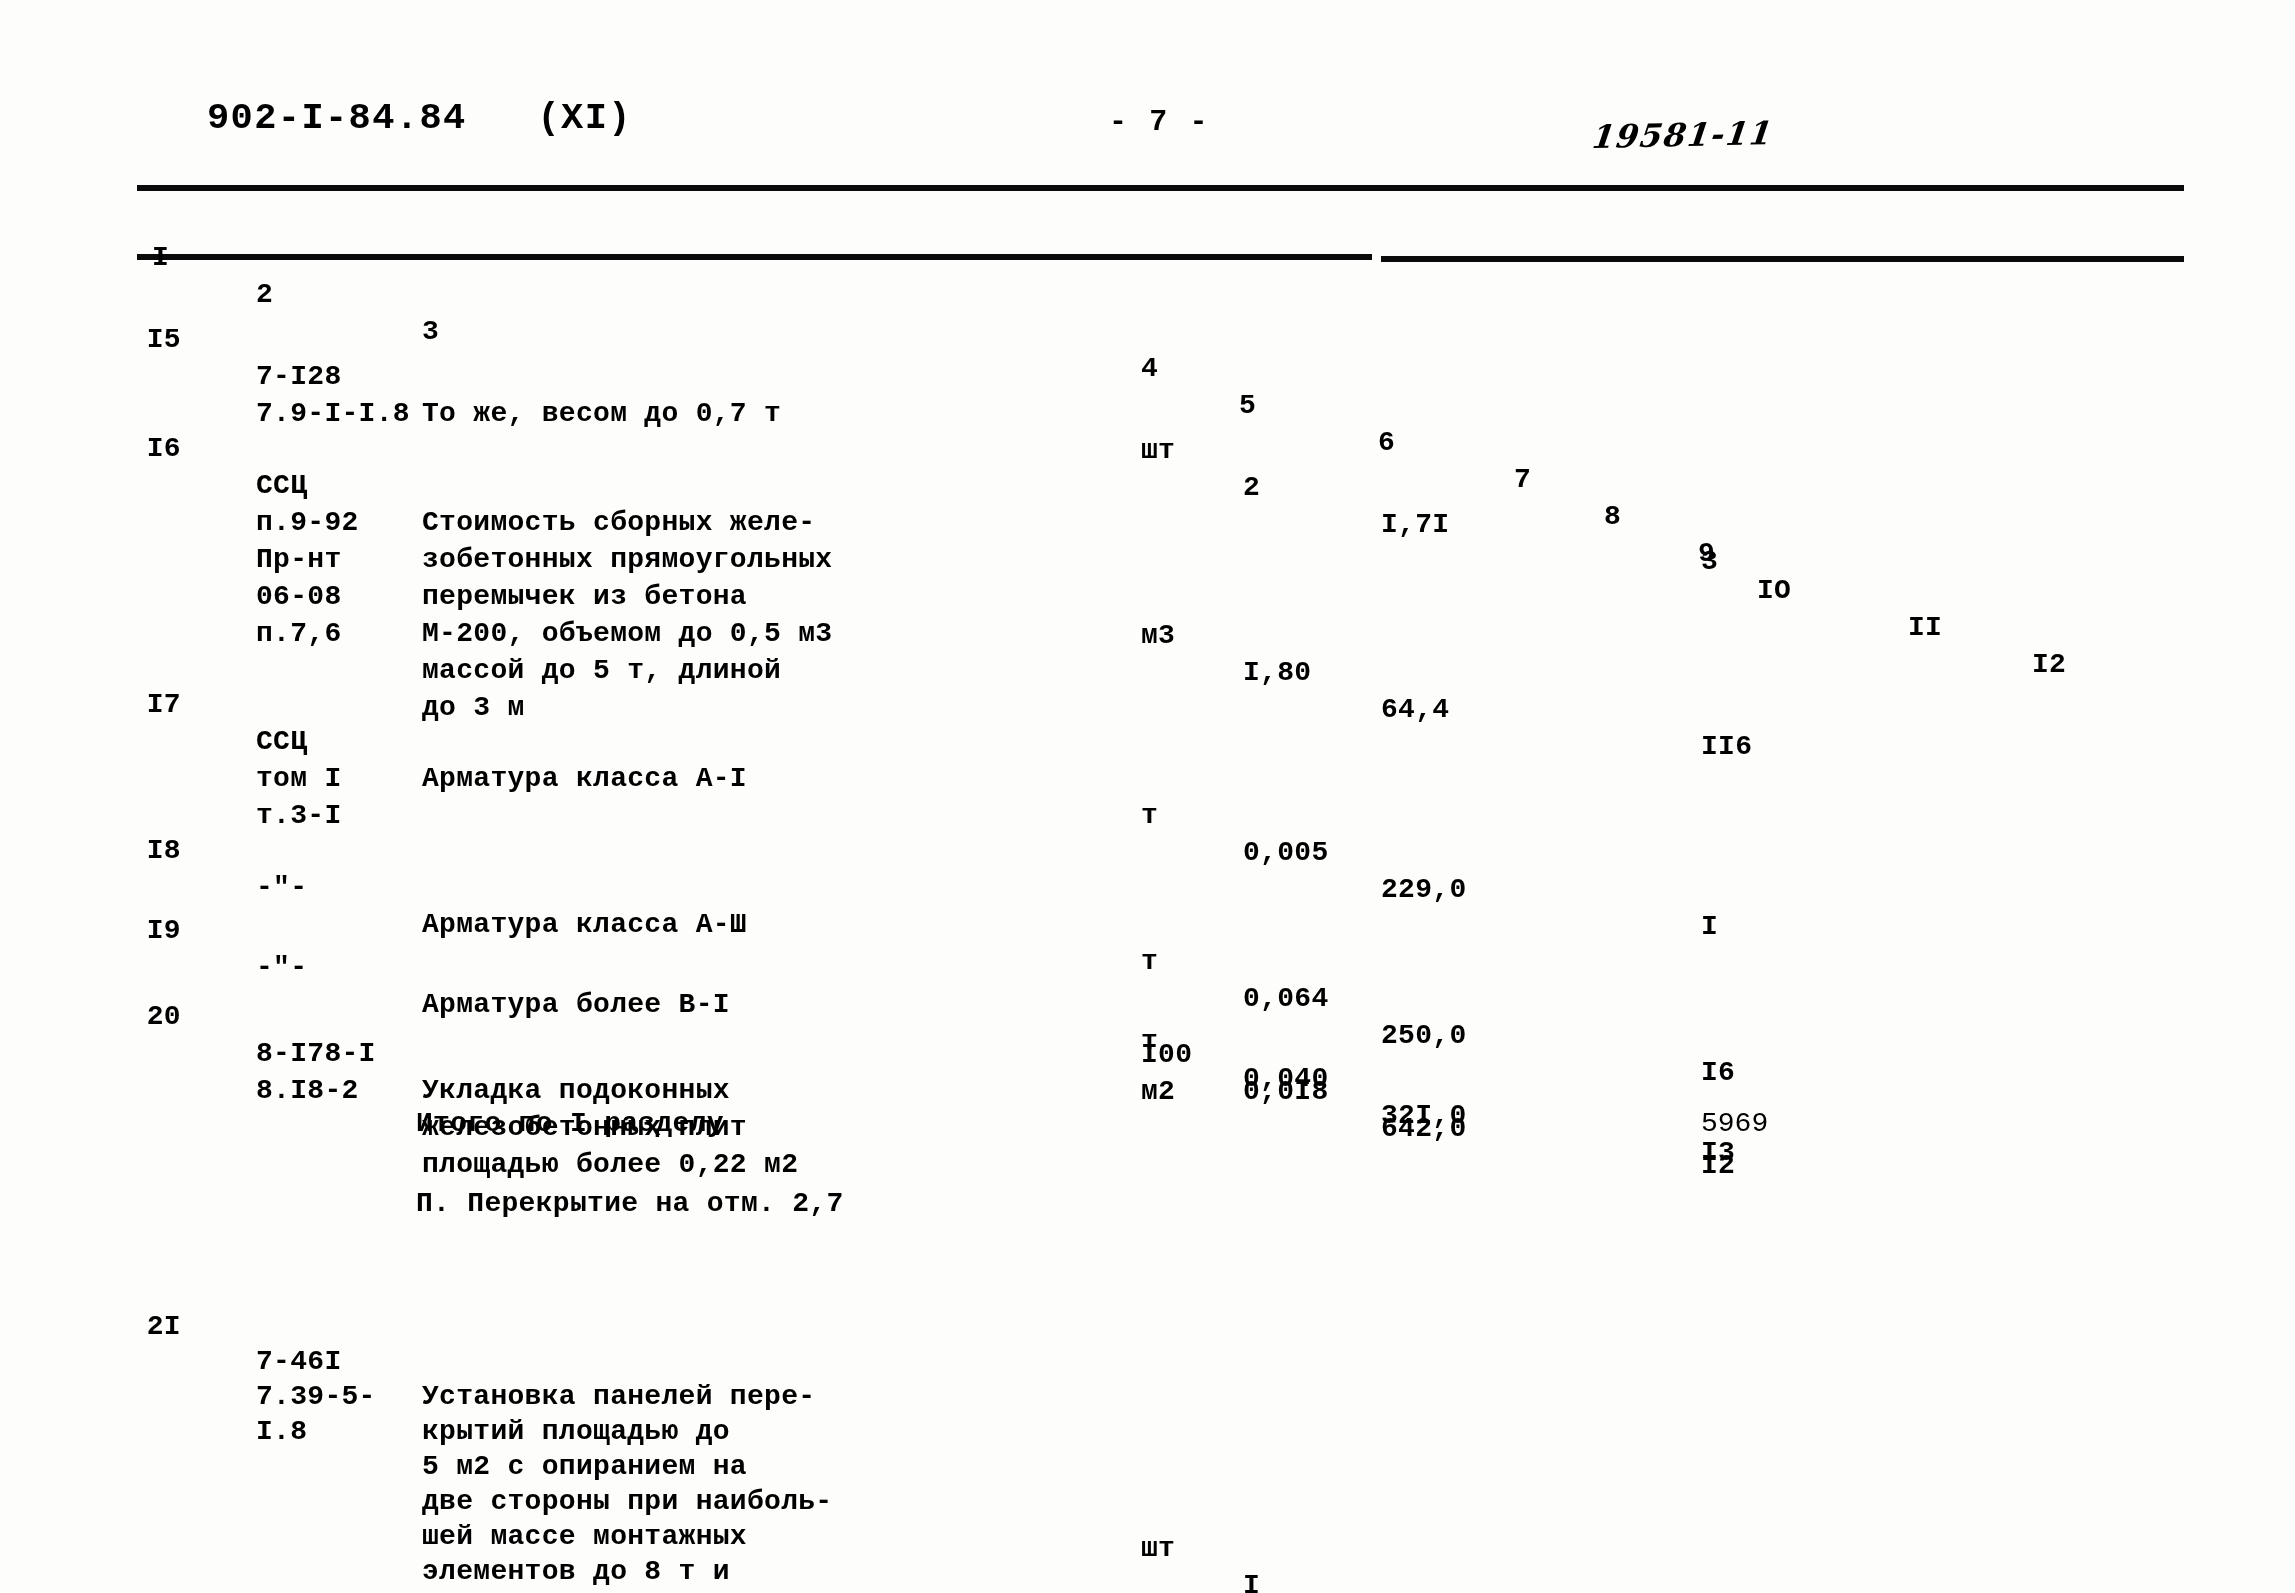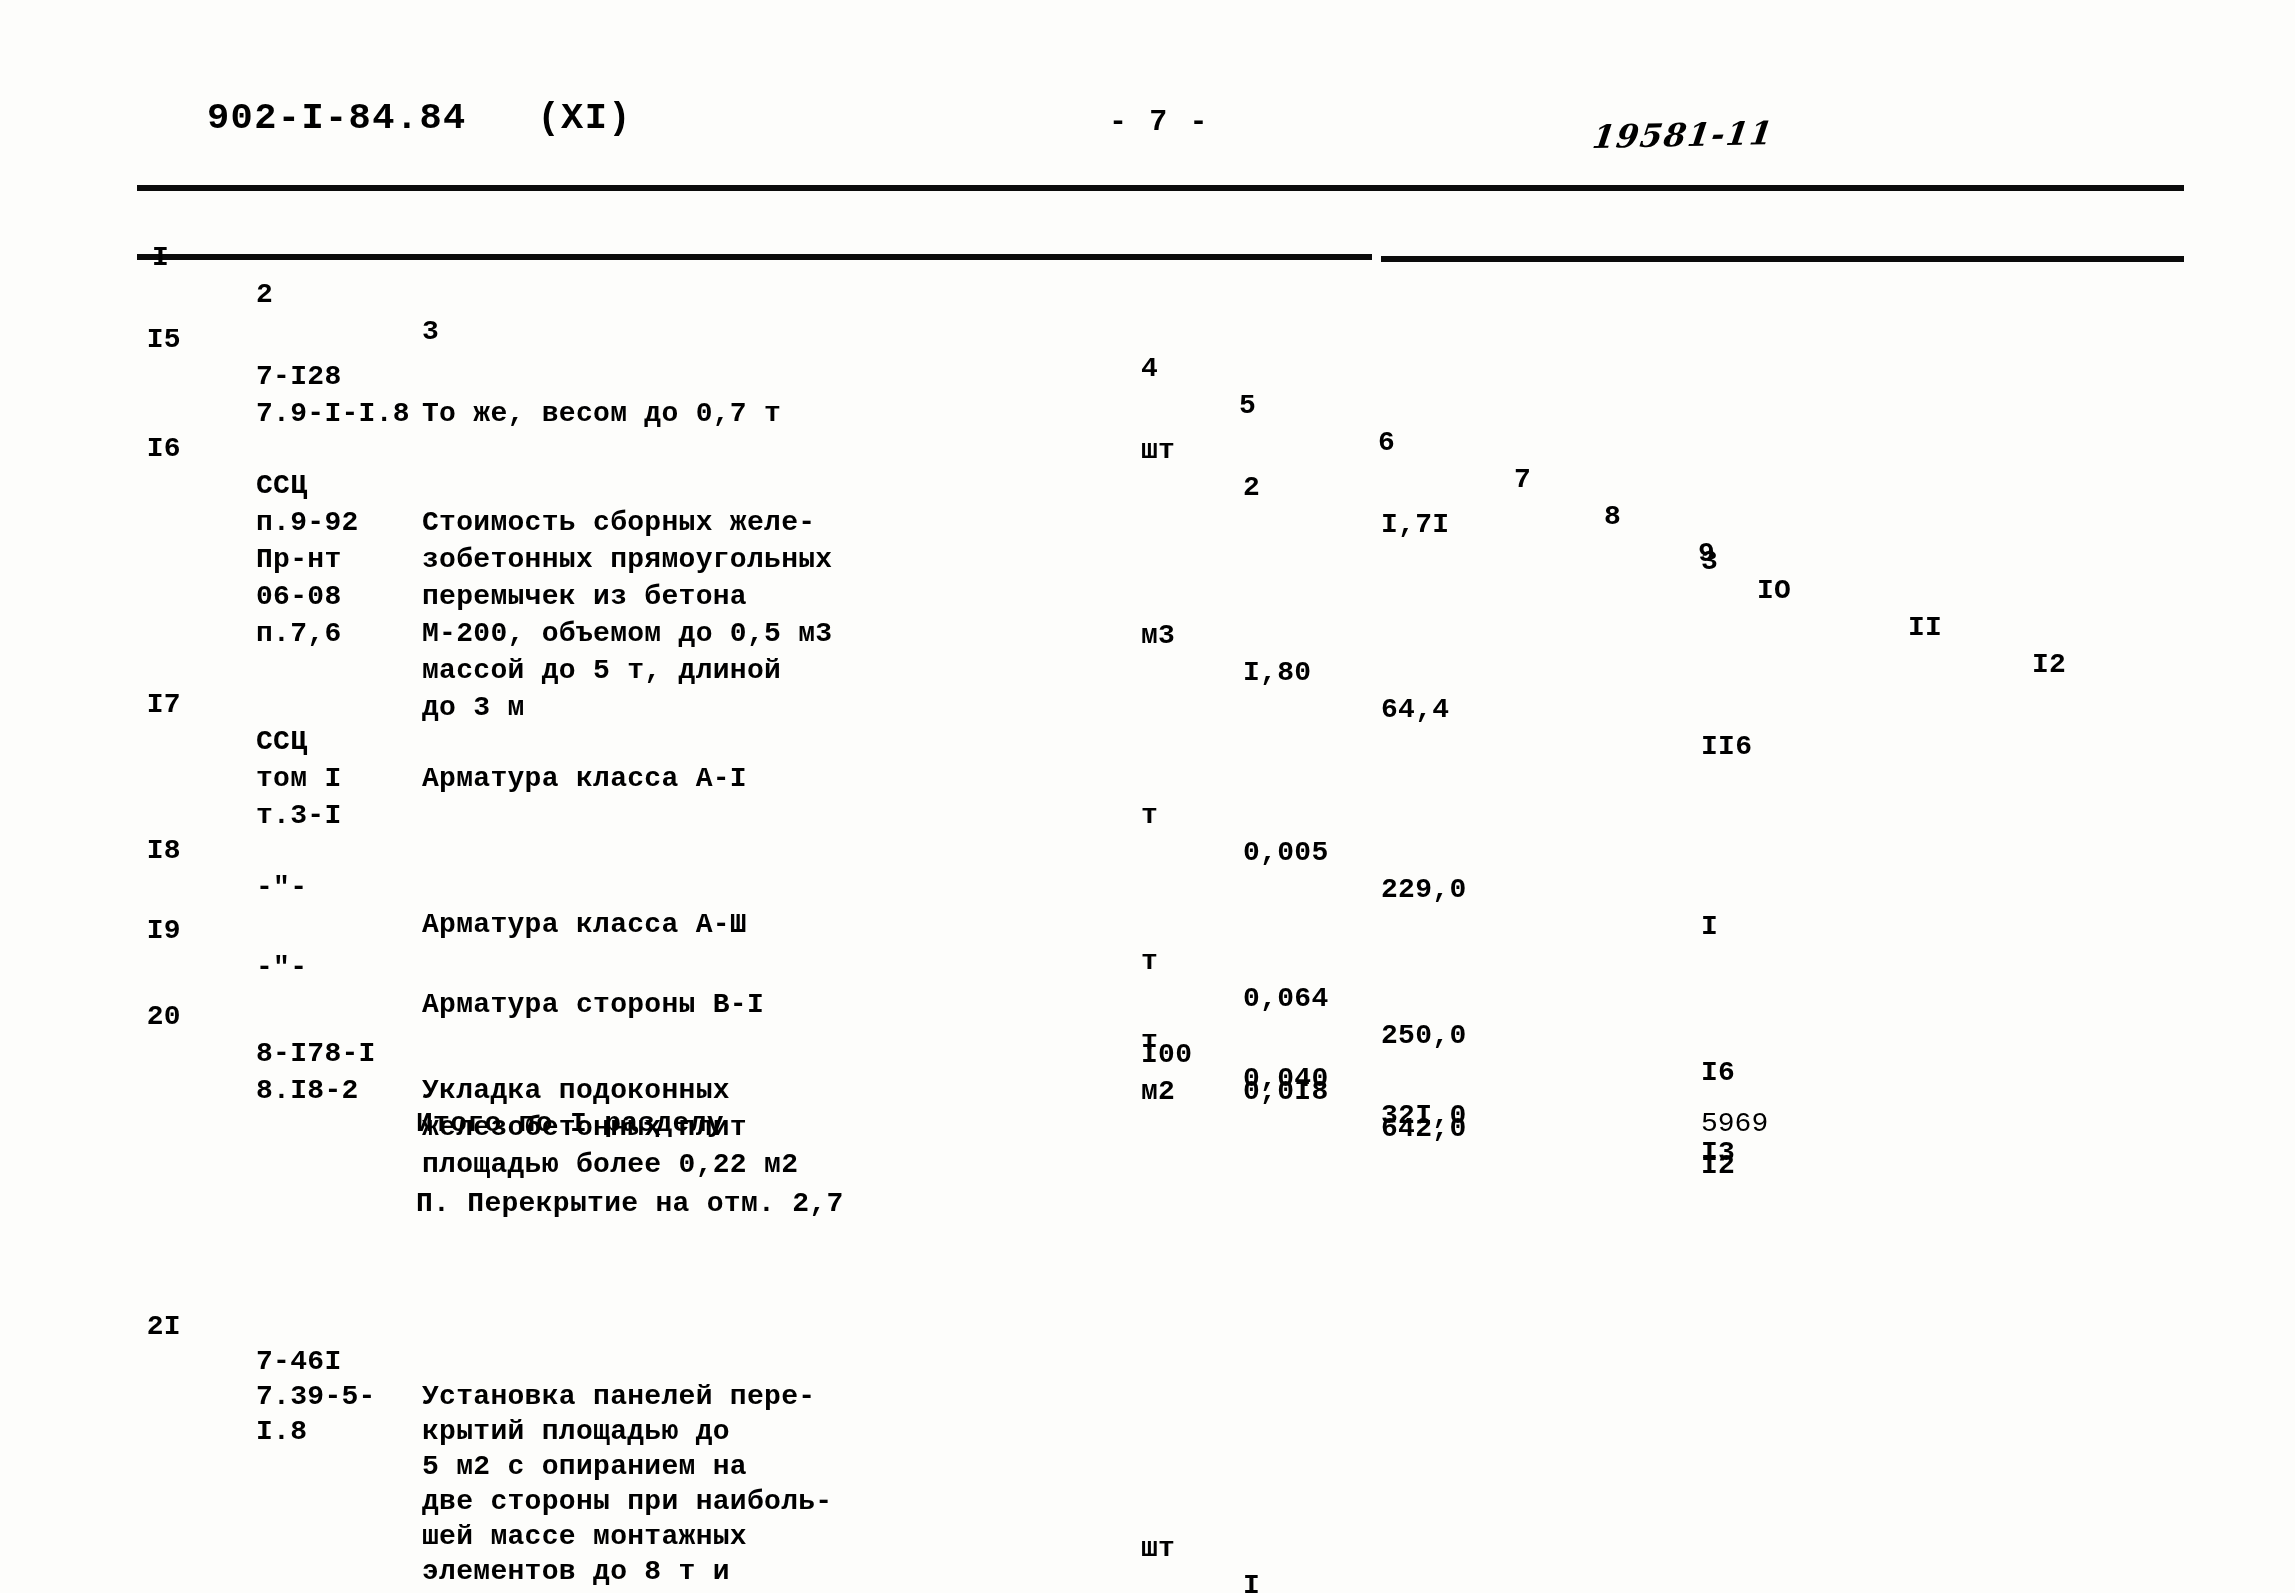--- a/index.html
+++ b/index.html
@@ -201,21 +201,21 @@
       <span class="c-desc">Арматура класса А-Ш</span>
       <span class="c-unit">т</span>
       <span class="c-qty">0,064</span>
       <span class="c-price">250,0</span>
       <span class="c-total">I6</span>
     </div>
 
     <div class="row" style="top:605px;">
       <span class="c-num">I9</span>
       <span class="c-code">-"-</span>
-      <span class="c-desc">Арматура стороны В-I</span>
+      <span class="c-desc">Арматура более В-I</span>
       <span class="c-unit">т</span>
       <span class="c-qty">0,040</span>
       <span class="c-price">32I,0</span>
       <span class="c-total">I3</span>
     </div>
 
     <div class="row multi" style="top:691px;">
       <span class="c-num">20</span>
       <span class="c-code">8-I78-I
 8.I8-2</span>

